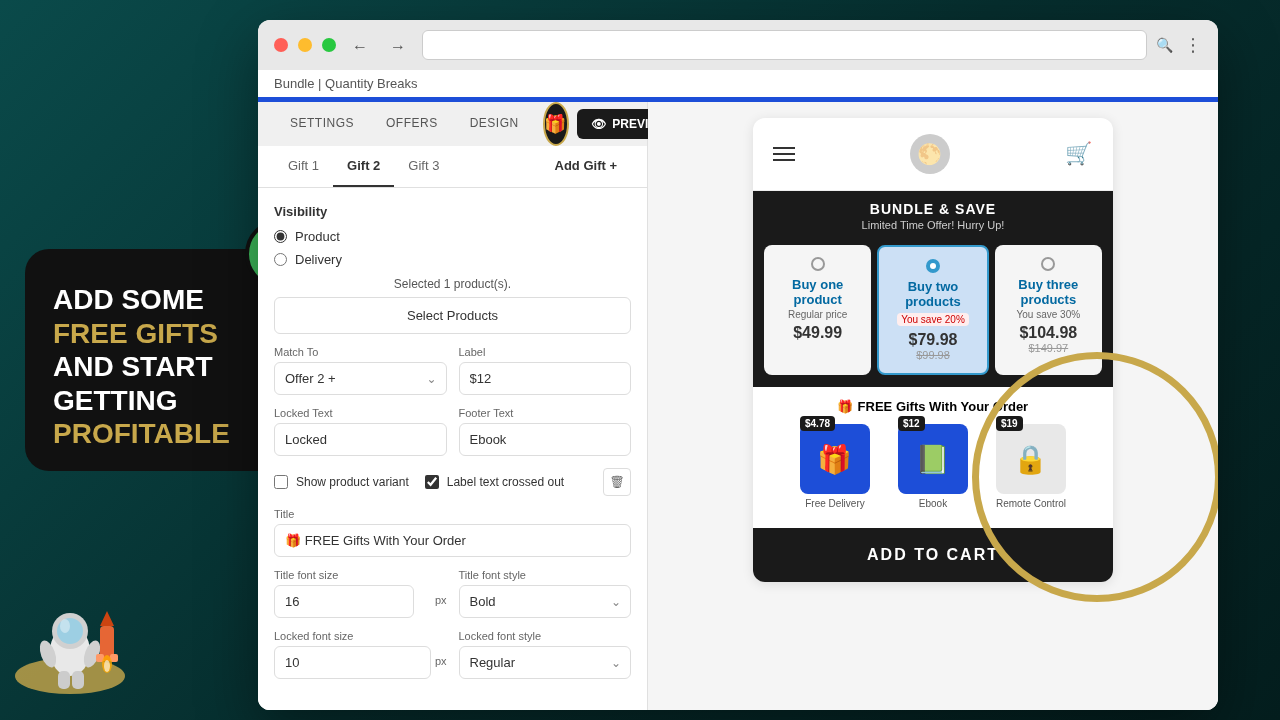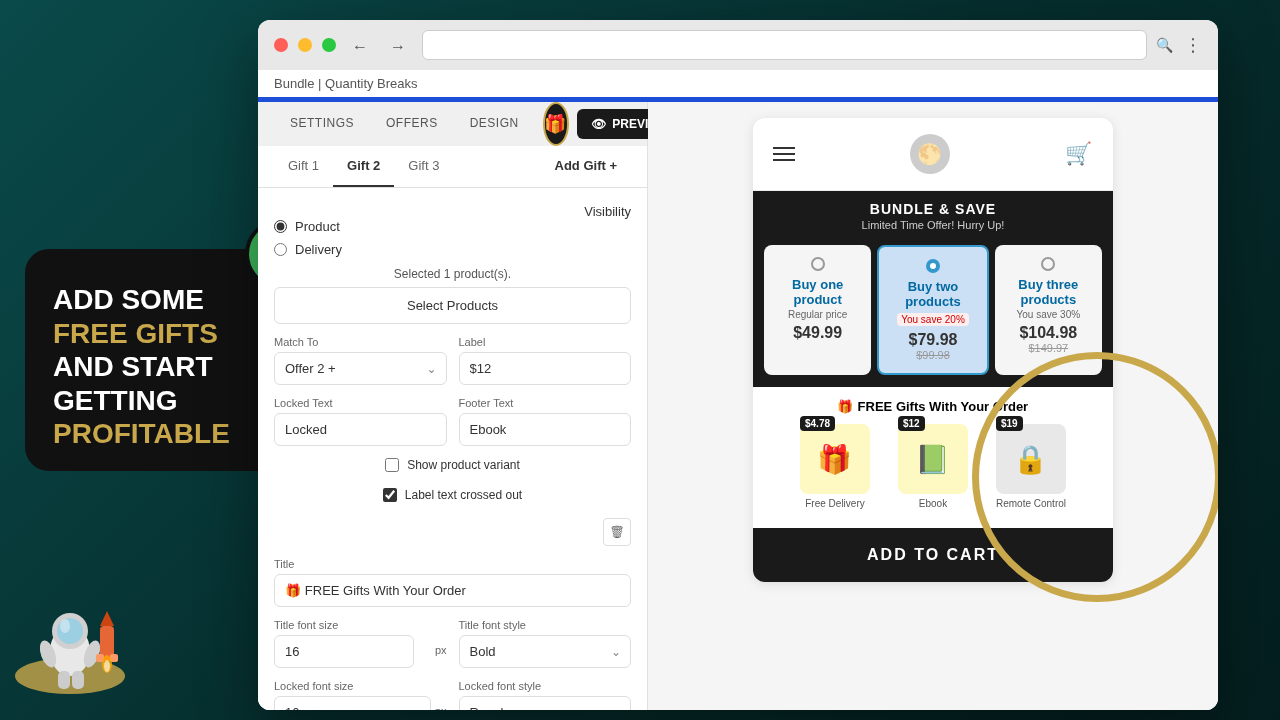--- a/index.html
+++ b/index.html
@@ -173,23 +173,23 @@
     }
 
     .panel-body {
       flex: 1;
       overflow-y: auto;
       padding: 16px;
     }
 
     .section-label {
       font-size: 13px;
-      font-weight: 400;
+      font-weight: 700;
       color: #333;
-      text-align: right;
+      margin-bottom: 10px;
     }
 
     .radio-row {
       display: flex;
       align-items: center;
       gap: 8px;
       margin-bottom: 8px;
     }
 
     .radio-row input[type=radio] {
@@ -483,21 +483,21 @@
     }
 
     .gift-item {
       text-align: center;
       width: 90px;
     }
 
     .gift-img {
       width: 70px;
       height: 70px;
-      background: #fef9c3;
+      background: #1d4ed8;
       border-radius: 8px;
       margin: 0 auto 4px;
       display: flex;
       align-items: center;
       justify-content: center;
       font-size: 28px;
       position: relative;
     }
 
     .gift-price-badge {
@@ -733,21 +733,21 @@
             <div class="field-label">Locked Text</div>
             <input class="field-input" type="text" value="Locked" style="">
           </div>
           <div>
             <div class="field-label">Footer Text</div>
             <input class="field-input" type="text" value="Ebook" style="">
           </div>
         </div>
 
         
-        <div style="display:flex;align-items:center;margin-top:12px;gap:16px;flex-direction:column;">
+        <div style="display:flex;align-items:center;margin-top:12px;gap:16px;">
           <div class="checkbox-row" style="margin-top:0;">
             <input type="checkbox" id="show-variant" style="">
             <label class="checkbox-label" for="show-variant">Show product variant</label>
           </div>
           <div class="checkbox-row" style="margin-top:0;">
             <input type="checkbox" id="label-crossed" checked="" style="">
             <label class="checkbox-label" for="label-crossed">Label text crossed out</label>
           </div>
           <button class="trash-btn">🗑</button>
         </div>

